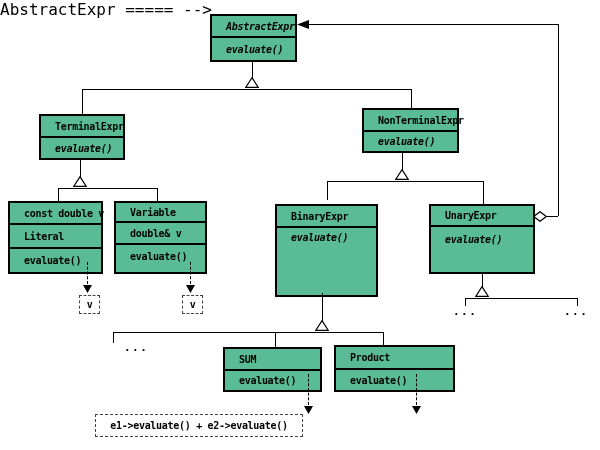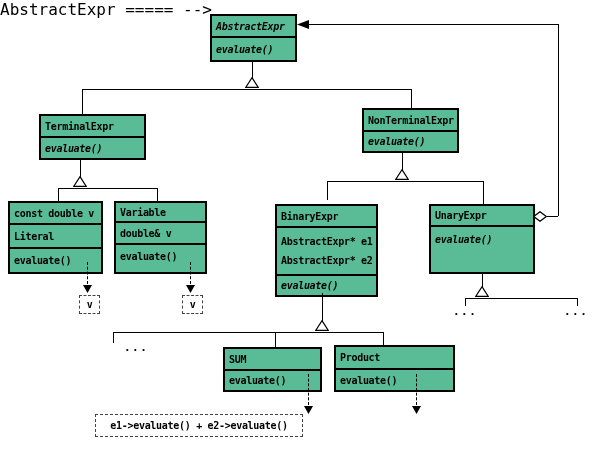--- a/index.html
+++ b/index.html
@@ -1,20 +1,20 @@
 <!DOCTYPE html>
 <html><head>
 <meta charset="utf-8">
 <style>
   html,body{margin:0;padding:0;background:#fff;}
   .diagram{position:relative;width:600px;height:450px;background:#ffffff;overflow:hidden;
            font-family:"DejaVu Sans Mono","Liberation Mono",monospace;}
   .box{position:absolute;background:#5abc96;border:2px solid #000;box-sizing:border-box;}
   .cmp{box-sizing:border-box;border-bottom:2px solid #000;display:flex;align-items:center;
-       padding:0 4px;font-weight:bold;font-size:10px;letter-spacing:-0.3px;white-space:nowrap;color:#000;}
+       padding:0 14px;font-weight:bold;font-size:10px;letter-spacing:-0.3px;white-space:nowrap;color:#000;}
   .cmp:last-child{border-bottom:0;}
   .cmp.multi{flex-direction:column;align-items:flex-start;justify-content:space-evenly;}
   .it{font-style:italic;}
   .hl,.vl{position:absolute;background:#000;}
   .hl{height:1px;} .vl{width:1px;}
   .dvl{position:absolute;width:0;border-left:1px dashed #000;}
   .shape{position:absolute;line-height:0;}
   .dashbox{position:absolute;border:1px dashed #444;background:#fff;display:flex;align-items:center;
            justify-content:center;font-weight:bold;font-size:10px;letter-spacing:-0.3px;
            white-space:nowrap;box-sizing:border-box;color:#000;}
@@ -24,21 +24,21 @@
 <body>
 
 <div class="diagram">
 
   
   <div class="box" style="left:210px;top:14px;width:87px;height:48px;">
     <div class="cmp it" style="height:22px;">AbstractExpr</div>
     <div class="cmp it" style="height:22px;">evaluate()</div>
   </div>
 
-  <div class="box" style="left:39px;top:114px;width:107px;height:46px;">
+  <div class="box" style="left:39px;top:114px;width:86px;height:46px;">
     <div class="cmp" style="height:22px;">TerminalExpr</div>
     <div class="cmp it" style="height:20px;">evaluate()</div>
   </div>
 
   <div class="box" style="left:362px;top:108px;width:97px;height:45px;">
     <div class="cmp" style="height:22px;">NonTerminalExpr</div>
     <div class="cmp it" style="height:19px;">evaluate()</div>
   </div>
 
   <div class="box" style="left:8px;top:201px;width:95px;height:73px;">
@@ -48,24 +48,20 @@
   </div>
 
   <div class="box" style="left:114px;top:201px;width:93px;height:73px;">
     <div class="cmp" style="height:20px;">Variable</div>
     <div class="cmp" style="height:22px;">double&amp; v</div>
     <div class="cmp" style="height:23px;">evaluate()</div>
   </div>
 
   <div class="box" style="left:275px;top:204px;width:103px;height:93px;">
     <div class="cmp" style="height:22px;">BinaryExpr</div>
-    <div class="cmp multi" style="height:48px;">
-      <span>AbstractExpr* e1</span>
-      <span>AbstractExpr* e2</span>
-    </div>
     <div class="cmp it" style="height:19px;">evaluate()</div>
   </div>
 
   <div class="box" style="left:429px;top:204px;width:106px;height:70px;">
     <div class="cmp" style="height:21px;">UnaryExpr</div>
     <div class="cmp it" style="height:25px;">evaluate()</div>
   </div>
 
   <div class="box" style="left:223px;top:347px;width:99px;height:45px;">
     <div class="cmp" style="height:22px;">SUM</div>

